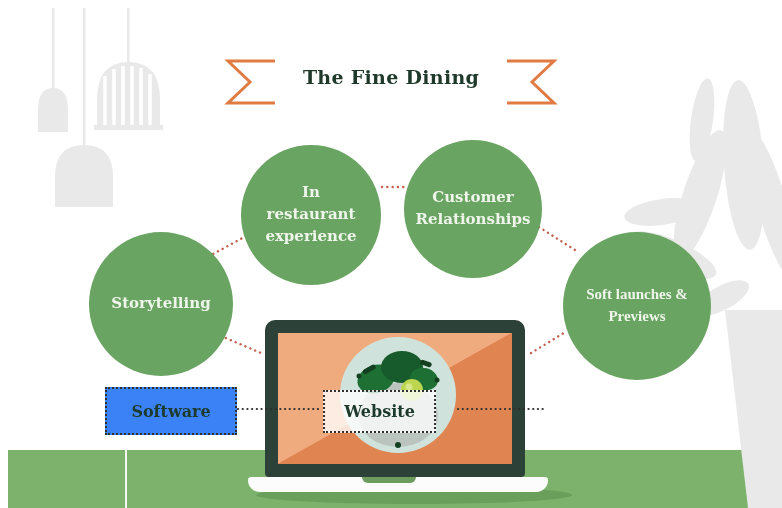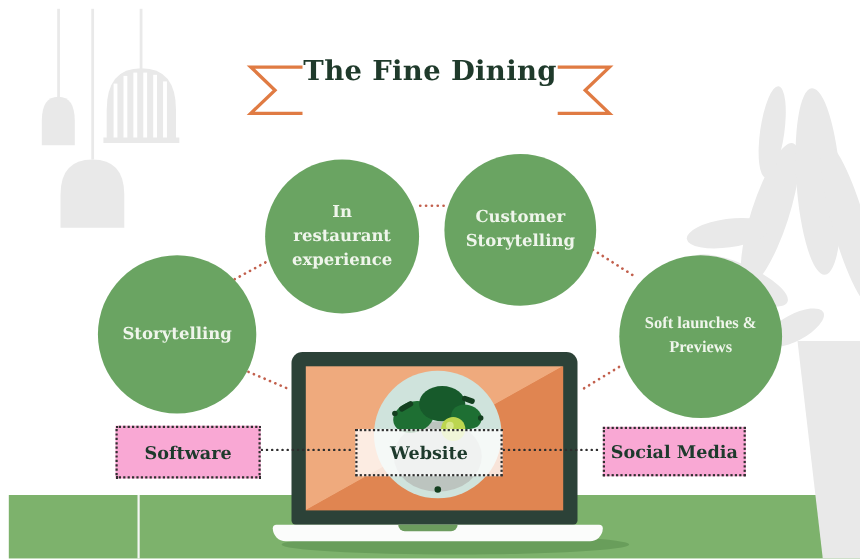--- a/index.html
+++ b/index.html
@@ -10,21 +10,21 @@
   .abs{position:absolute;}
   svg{display:block;}
 
   
   .ground{left:8px;top:450px;width:774px;height:58px;background:#7db26c;}
   .ground-seam{left:125px;top:450px;width:2px;height:58px;background:#f4f6f3;}
   .laptop-shadow{left:256px;top:486px;width:316px;height:18px;border-radius:50%;background:#699e5b;}
 
   
   .title-wrap{left:215px;top:50px;width:352px;text-align:center;color:#1f3a2b;}
-  .title-line{font-size:25px;font-weight:bold;line-height:1.18;letter-spacing:.3px;}
+  .title-line{font-size:19px;font-weight:bold;line-height:1.18;letter-spacing:.3px;margin-top:16px;}
 
   
   .node{
     border-radius:50%;background:#6aa462;color:#eff5eb;
     display:flex;align-items:center;justify-content:center;text-align:center;
     font-weight:bold;font-size:15px;line-height:1.45;padding:0;box-sizing:border-box;
   }
   .node span{display:block;padding:0 20px;}
   .node-storytelling{left:89px;top:232px;width:144px;height:144px;}
   .node-restaurant{left:241px;top:145px;width:140px;height:140px;}
@@ -36,26 +36,26 @@
   .laptop-screen{
     left:278px;top:333px;width:234px;height:131px;
     background:linear-gradient(to bottom right,#efaa7d 49.7%,#e08551 50%);
   }
   .screen-circle{left:340px;top:337px;width:116px;height:116px;border-radius:50%;background:#cfe3dc;overflow:hidden;}
   .laptop-base{left:248px;top:477px;width:300px;height:15px;background:#fbfcfb;border-radius:4px 4px 14px 14px;}
   .laptop-notch{left:362px;top:477px;width:54px;height:6px;background:#6c9c5e;border-radius:0 0 6px 6px;}
 
   
   .chan{
-    background:#f9a8d4;border:2px dotted #2f2f2f;box-sizing:border-box;
+    background:#3b82f6;border:2px dotted #2f2f2f;box-sizing:border-box;
     display:flex;align-items:center;justify-content:center;
     font-weight:bold;font-size:16px;color:#1d3a2c;
   }
   .chan-software{left:105px;top:387px;width:132px;height:48px;}
-  .chan-website{left:323px;top:390px;width:134px;height:43px;background:rgba(255,255,255,.78);}
+  .chan-website{left:323px;top:390px;width:113px;height:43px;background:rgba(255,255,255,.78);}
   .chan-social{left:548px;top:388px;width:130px;height:45px;}
 </style>
 </head>
 <body>
 
 <div id="canvas">
 
   <div class="abs ground"></div>
   <div class="abs ground-seam"></div>
 
@@ -103,21 +103,21 @@
     </g>
   </svg>
 
   <div class="abs node node-storytelling">
     <span>Storytelling</span>
   </div>
   <div class="abs node node-restaurant">
     <span>In restaurant experience</span>
   </div>
   <div class="abs node node-customer">
-    <span>Customer Storytelling</span>
+    <span>Customer Relationships</span>
   </div>
   <div class="abs node node-soft">
     <span>Soft launches &amp; Previews</span>
   </div>
 
   <div class="abs laptop-shadow"></div>
   <div class="abs laptop-frame"></div>
   <div class="abs laptop-screen"></div>
   <div class="abs screen-circle">
     <svg width="116" height="116" viewBox="0 0 116 116">
@@ -143,23 +143,20 @@
       <line x1="458" y1="409" x2="547" y2="409"></line>
     </g>
   </svg>
 
   <div class="abs chan chan-software">
     <span>Software</span>
   </div>
   <div class="abs chan chan-website">
     <span>Website</span>
   </div>
-  <div class="abs chan chan-social">
-    <span>Social Media</span>
-  </div>
 
   <div class="abs title-wrap">
     <div class="title-line">The Fine Dining</div>
   </div>
   <svg class="abs" style="left:0;top:0" width="782" height="508" viewBox="0 0 782 508">
     <g stroke="#e07b43" stroke-width="3" fill="none" stroke-linejoin="miter">
       <polyline points="275,61 228,61 250,82 228,103 275,103"></polyline>
       <polyline points="507,61 554,61 532,82 554,103 507,103"></polyline>
     </g>
   </svg>

